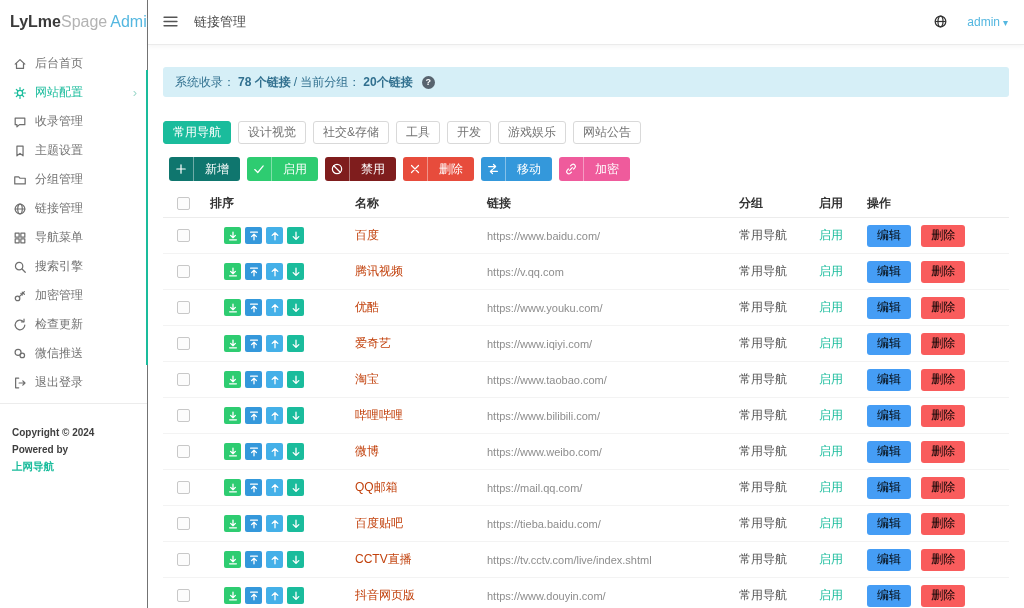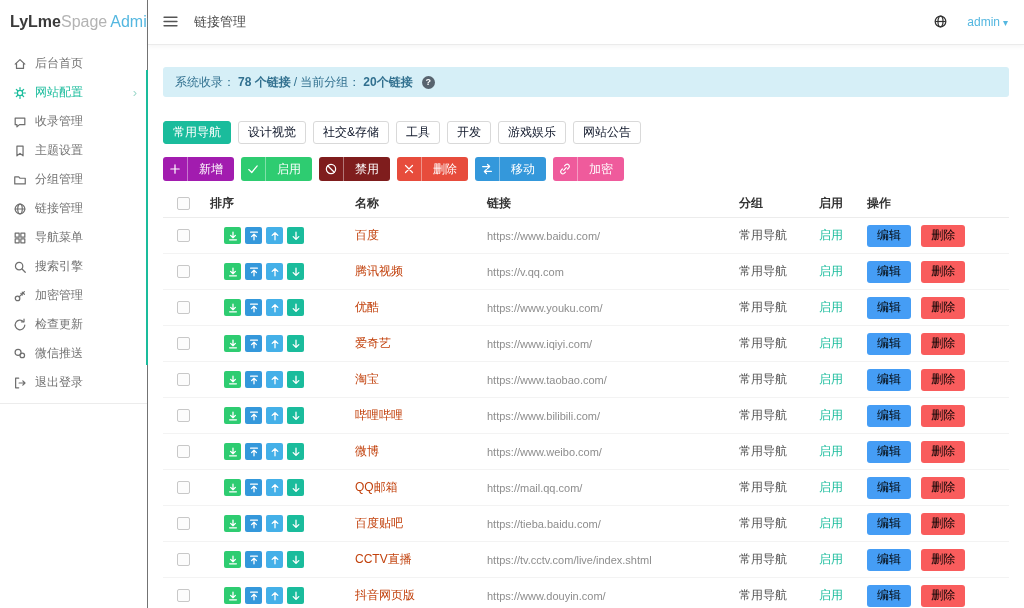--- a/index.html
+++ b/index.html
@@ -46,21 +46,21 @@
            border-radius:3px; display:flex; align-items:center; padding:0 12px; font-size:12px;
            margin-bottom:24px; }
   .alert b { margin:0 3px; }
   .qmark { width:13px; height:13px; border-radius:50%; background:#57636e; color:#fff;
            display:inline-flex; align-items:center; justify-content:center; margin-left:6px;
            font-size:9px; font-weight:bold; cursor:pointer; }
   .qmark::after { content:"?"; }
 
   .group-tabs { display:flex; gap:7px; margin-bottom:13px; }
   .group-tab { height:23px; padding:0 9px; font-size:12px; border:1px solid #d9d9d9; background:#fff;
-               color:#0f172a; border-radius:3px; cursor:pointer; display:inline-flex; align-items:center; }
+               color:#737373; border-radius:3px; cursor:pointer; display:inline-flex; align-items:center; }
   .group-tab.active { background:var(--teal,#1abc9c); border-color:var(--teal,#1abc9c); color:#fff; }
 
   .toolbar { display:flex; gap:7px; margin-bottom:8px; }
   .tbtn { height:24px; display:inline-flex; align-items:center; border:none; border-radius:3px;
           color:#fff; font-size:12px; padding:0; cursor:pointer; overflow:hidden; }
   .tbtn .ticon { width:25px; height:24px; display:flex; align-items:center; justify-content:center;
                  border-right:1px solid rgba(255,255,255,0.4); }
   .tbtn .tlabel { padding:0 11px; }
 
   .grid-cols { display:grid; grid-template-columns:47px 145px 132px 252px 80px 48px 1fr; align-items:center; }
@@ -220,20 +220,24 @@
               <path d="M6.5 2.5H3v11h3.5"></path>
               <path d="M7 8h6.5M11.2 5.5 13.7 8l-2.5 2.5"></path>
             </svg>
           </span>
     <span class="side-label">退出登录</span>
 
   </div>
 </nav>
     <div class="menu-divider"></div>
     <div class="side-scrollbar"></div>
+    <div class="copyright">
+      <div>Copyright © 2024 Powered by</div>
+      <a href="#">上网导航</a>
+    </div>
   </aside>
 
   <div class="main">
 
     <header class="topbar">
       <span class="hamburger">
         <svg viewBox="0 0 16 16" width="17" height="17" fill="none" stroke="currentColor" stroke-width="1.5" stroke-linecap="round">
             <path d="M2 4h12M2 8h12M2 12h12"></path>
           </svg>
       </span>
@@ -273,21 +277,21 @@
   <button class="group-tab">工具</button>
 
   <button class="group-tab">开发</button>
 
   <button class="group-tab">游戏娱乐</button>
 
   <button class="group-tab">网站公告</button>
 </div>
 
       <div class="toolbar" id="toolbar">
-  <button class="tbtn" style="background: #a21caf;">
+  <button class="tbtn" style="background: #0f766e; margin-left: 6px;">
     <span class="ticon">
               <svg viewBox="0 0 16 16" width="14" height="14" fill="none" stroke="currentColor" stroke-width="1.4" stroke-linecap="round" stroke-linejoin="round">
                 <path d="M8 3.2v9.6M3.2 8h9.6"></path>
               </svg>
             </span>
     <span class="tlabel">新增</span>
   </button>
 
   <button class="tbtn" style="background: rgb(46, 204, 113);">
     <span class="ticon">

